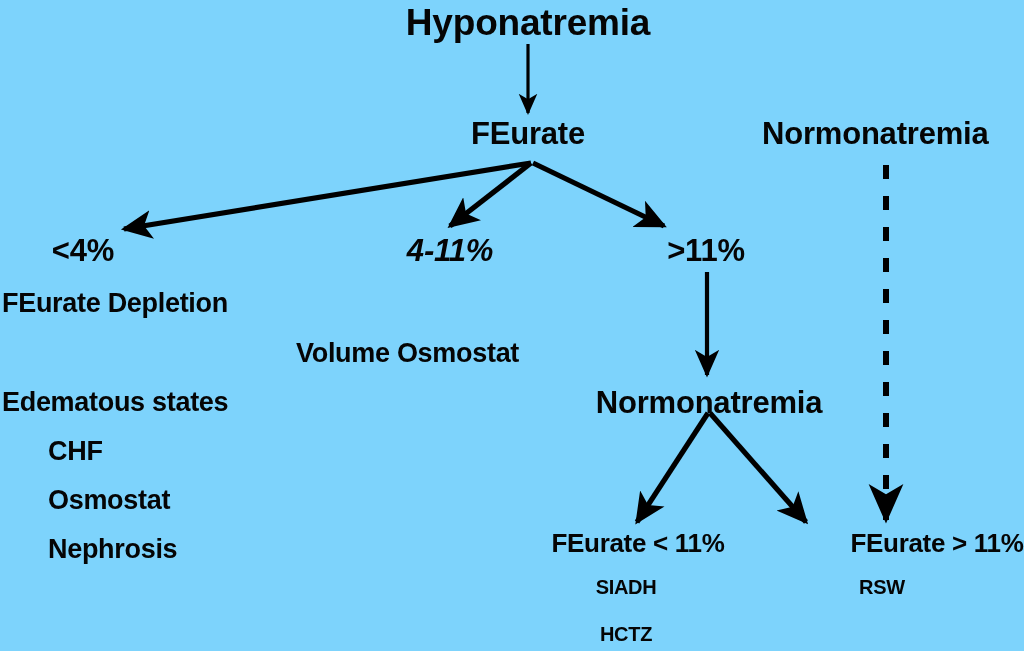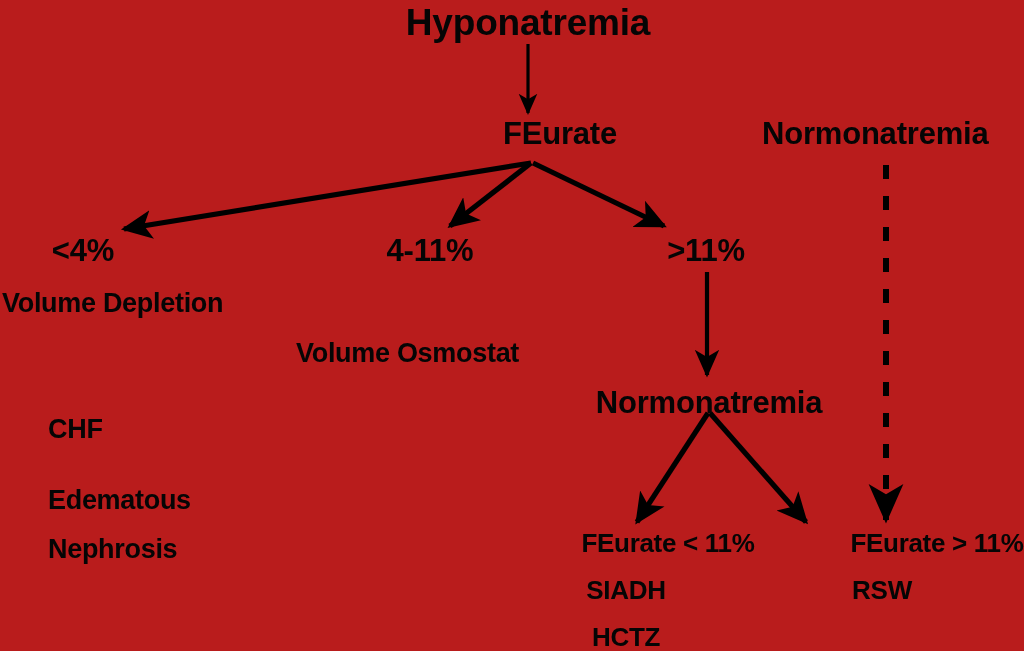--- a/index.html
+++ b/index.html
@@ -4,21 +4,21 @@
 <style>
   html, body {
     margin: 0;
     padding: 0;
     background: #ffffff;
   }
   #canvas {
     position: relative;
     width: 1024px;
     height: 651px;
-    background: #b91c1c;
+    background: #7dd3fc;
     overflow: hidden;
     font-family: "Liberation Sans", sans-serif;
     color: #000000;
   }
   #arrow-layer {
     position: absolute;
     left: 0;
     top: 0;
     width: 1024px;
     height: 651px;
@@ -33,21 +33,21 @@
   }
   
   .ctr {
     transform: translateX(-50%);
   }
   .t-title   { font-size: 37px; letter-spacing: -0.2px; }
   .t-node    { font-size: 31px; letter-spacing: -0.2px; }
   .t-branch  { font-size: 31px; letter-spacing: -0.2px; }
   .t-item    { font-size: 27px; letter-spacing: -0.3px; }
   .t-leaf    { font-size: 26px; letter-spacing: -0.3px; }
-  .t-sub     { font-size: 26px; letter-spacing: -0.3px; }
+  .t-sub     { font-size: 20px; letter-spacing: -0.3px; }
 </style>
 </head>
 <body>
 
 <div id="canvas">
 
   <svg id="arrow-layer" viewBox="0 0 1024 651" width="1024" height="651">
     <defs>
       <marker id="ah" markerWidth="7" markerHeight="7" refX="5.4" refY="3" orient="auto" markerUnits="strokeWidth">
         <path d="M0,0.2 L6,3 L0,5.8 L1.5,3 Z" fill="#000000"></path>
@@ -69,39 +69,40 @@
 
     <line x1="708" y1="413" x2="637" y2="522" stroke="#000000" stroke-width="5.2" marker-end="url(#ah)"></line>
 
     <line x1="710" y1="413" x2="806" y2="522" stroke="#000000" stroke-width="5.2" marker-end="url(#ah)"></line>
 
     <line x1="886" y1="165" x2="886" y2="520" stroke="#000000" stroke-width="6" stroke-dasharray="14 17" marker-end="url(#ah-thin)"></line>
   </svg>
 
   <div class="node ctr t-title" style="left:528px; top:4px;">Hyponatremia</div>
 
-  <div class="node ctr t-node" style="left:560px; top:118px;">FEurate</div>
+  <div class="node ctr t-node" style="left:528px; top:118px;">FEurate</div>
 
   <div class="node t-node" style="left:762px; top:118px;">Normonatremia</div>
 
   <div class="node ctr t-branch" style="left:83px; top:235px;">&lt;4%</div>
 
-  <div class="node ctr t-branch" style="left:430px; top:235px;">4-11%</div>
+  <div class="node ctr t-branch" style="left:450px; top:235px;font-style:italic;">4-11%</div>
 
   <div class="node ctr t-branch" style="left:706px; top:235px;">&gt;11%</div>
 
-  <div class="node t-item" style="left:2px; top:290px;">Volume Depletion</div>
-  <div class="node t-item" style="left:48px; top:416px;">CHF</div>
-  <div class="node t-item" style="left:48px; top:487px;">Edematous</div>
+  <div class="node t-item" style="left:2px; top:290px;">FEurate Depletion</div>
+  <div class="node t-item" style="left:2px; top:389px;">Edematous states</div>
+  <div class="node t-item" style="left:48px; top:438px;">CHF</div>
+  <div class="node t-item" style="left:48px; top:487px;">Osmostat</div>
   <div class="node t-item" style="left:48px; top:536px;text-align:right;">Nephrosis</div>
 
   <div class="node t-item" style="left:296px; top:340px;">Volume Osmostat</div>
 
   <div class="node ctr t-node" style="left:709px; top:387px;">Normonatremia</div>
 
-  <div class="node ctr t-leaf" style="left:638px; top:530px;margin-left:30px;">FEurate &lt; 11%</div>
+  <div class="node ctr t-leaf" style="left:638px; top:530px;">FEurate &lt; 11%</div>
   <div class="node ctr t-sub" style="left:626px; top:577px;">SIADH</div>
   <div class="node ctr t-sub" style="left:626px; top:624px;">HCTZ</div>
 
   <div class="node ctr t-leaf" style="left:889px; top:530px;margin-left:48px;">FEurate &gt; 11%</div>
   <div class="node ctr t-sub" style="left:882px; top:577px;">RSW</div>
 
 </div>
 
 </body></html>

